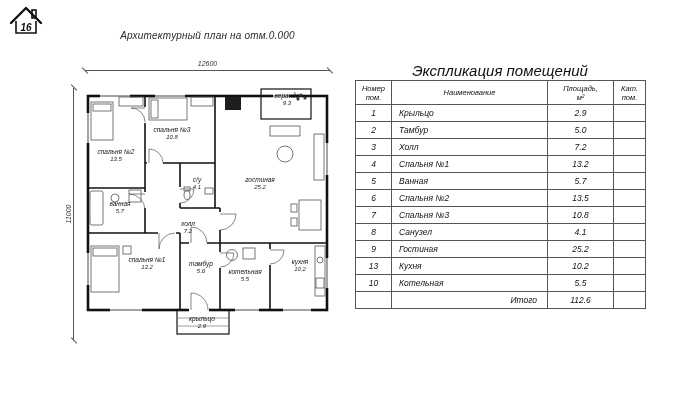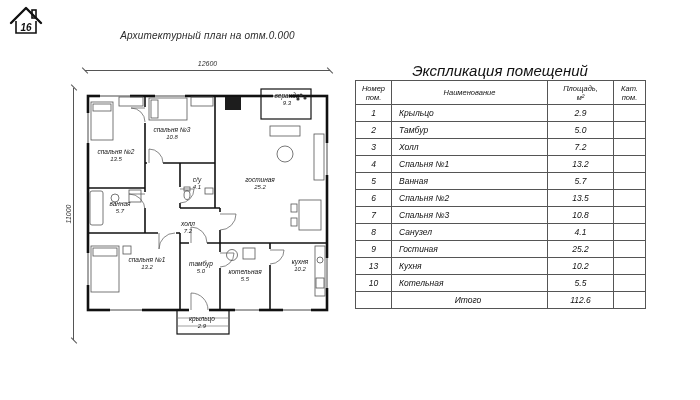--- a/index.html
+++ b/index.html
@@ -67,21 +67,21 @@
     vertical-align:middle; white-space:pre-line;
     padding:2px 1px; height:24px; color:#111;
   }
   .spec-table td {
     font-style:italic; font-size:8.5px; height:17px;
     padding:0 3px; vertical-align:middle; color:#111;
   }
   td.c-num  { text-align:center; }
   td.c-name { text-align:left; padding-left:7px; }
   td.c-area { text-align:center; }
-  .total-row td.c-name { text-align:center; padding-right:10px; }
+  .total-row td.c-name { text-align:right; padding-right:10px; }
 </style>
 </head>
 <body>
 
 <div class="canvas">
 
   <div class="logo">
     <svg width="40" height="32" viewBox="0 0 40 32">
       <rect x="24" y="5" width="4" height="8" fill="none" stroke="#111" stroke-width="1.6"></rect>
       <path d="M3 18 L18 3 L33 18" fill="none" stroke="#111" stroke-width="2.4" stroke-linecap="round" stroke-linejoin="round"></path>

